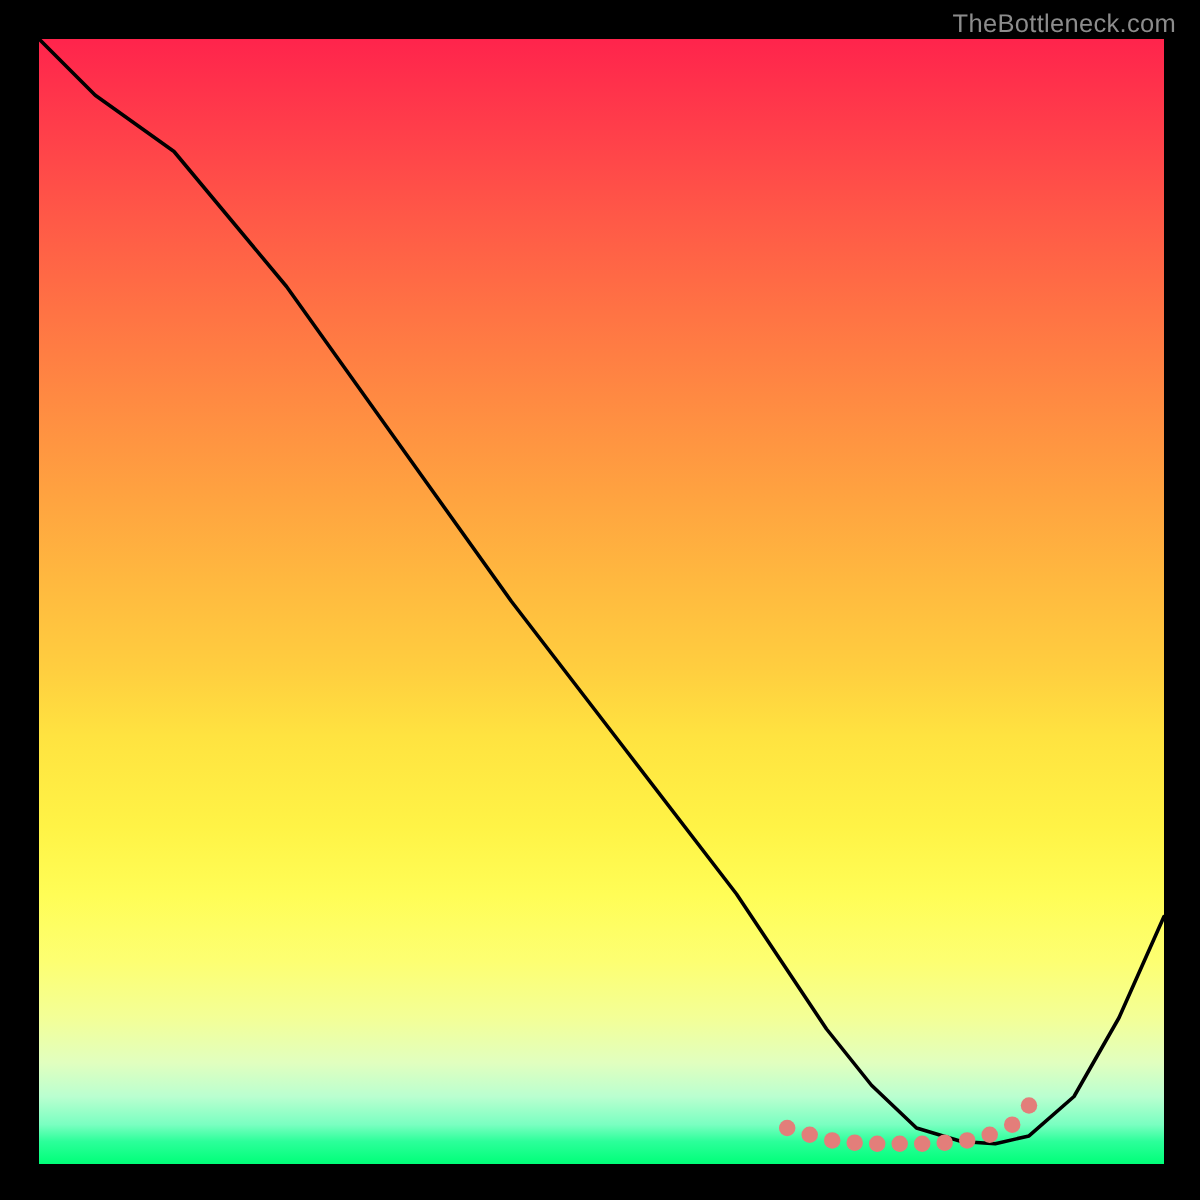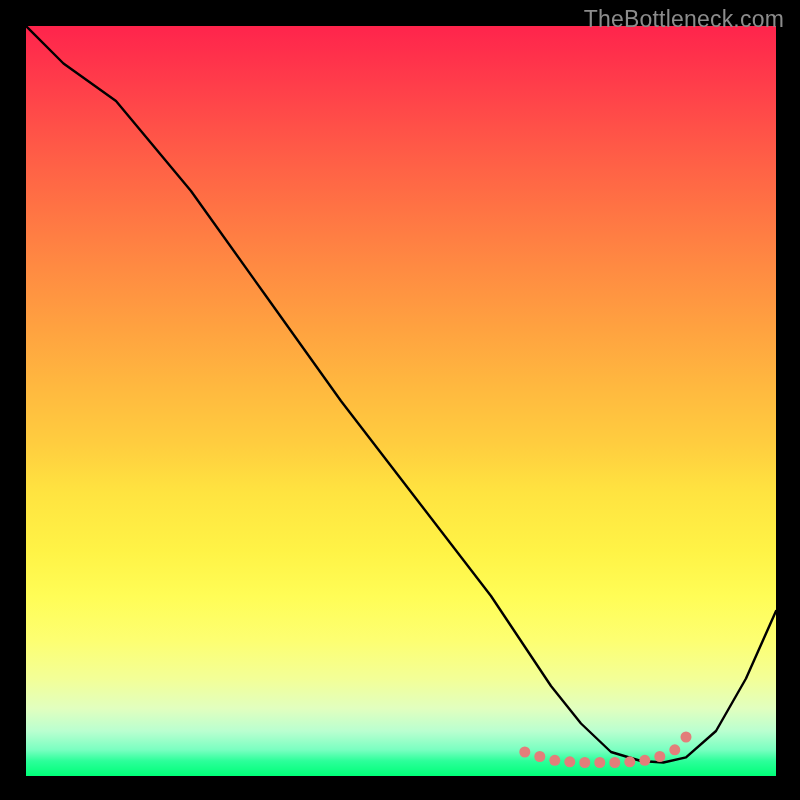--- a/index.html
+++ b/index.html
@@ -49,21 +49,21 @@
       #7affc1 96.5%,
       #2cff9a 98%,
       #00ff78 100%
     );
   }
   .watermark {
     position: absolute;
     top: 6px;
     right: 16px;
     font-family: Arial, Helvetica, sans-serif;
-    font-size: 23px;
+    font-size: 17px;
     font-weight: 400;
     color: #8c8c8c;
     letter-spacing: 0.2px;
     user-select: none;
   }
   svg.curve {
     position: absolute;
     inset: 0;
     width: 750px;
     height: 750px;

